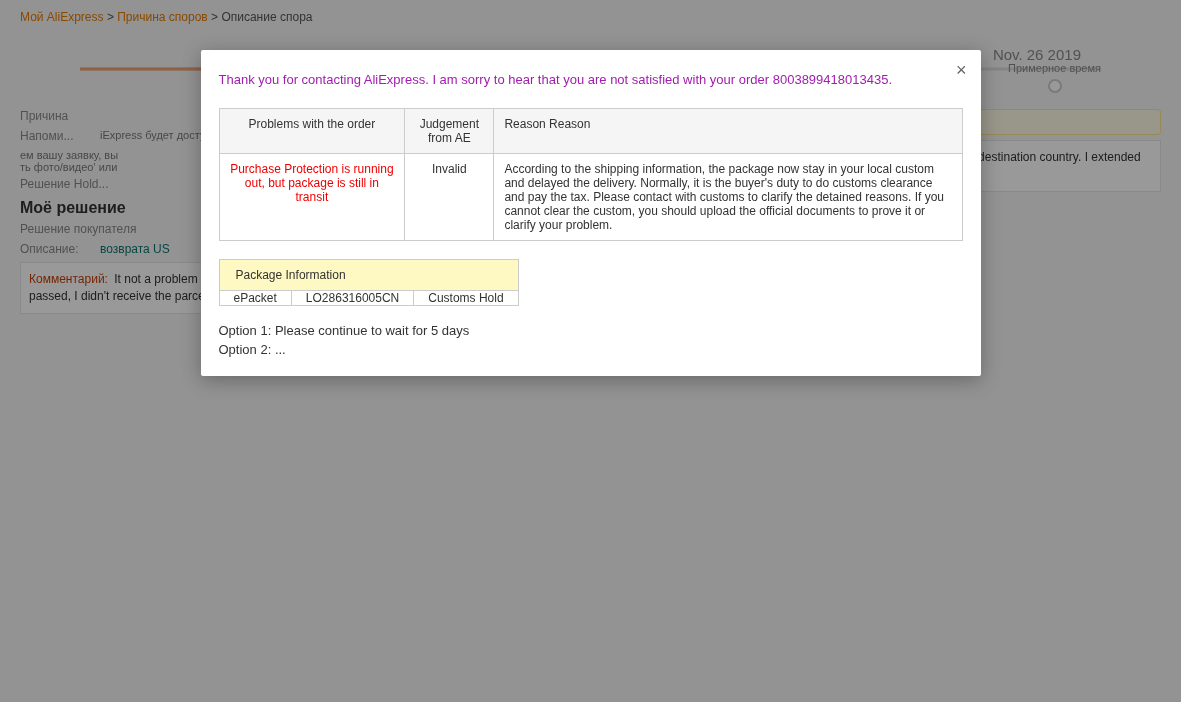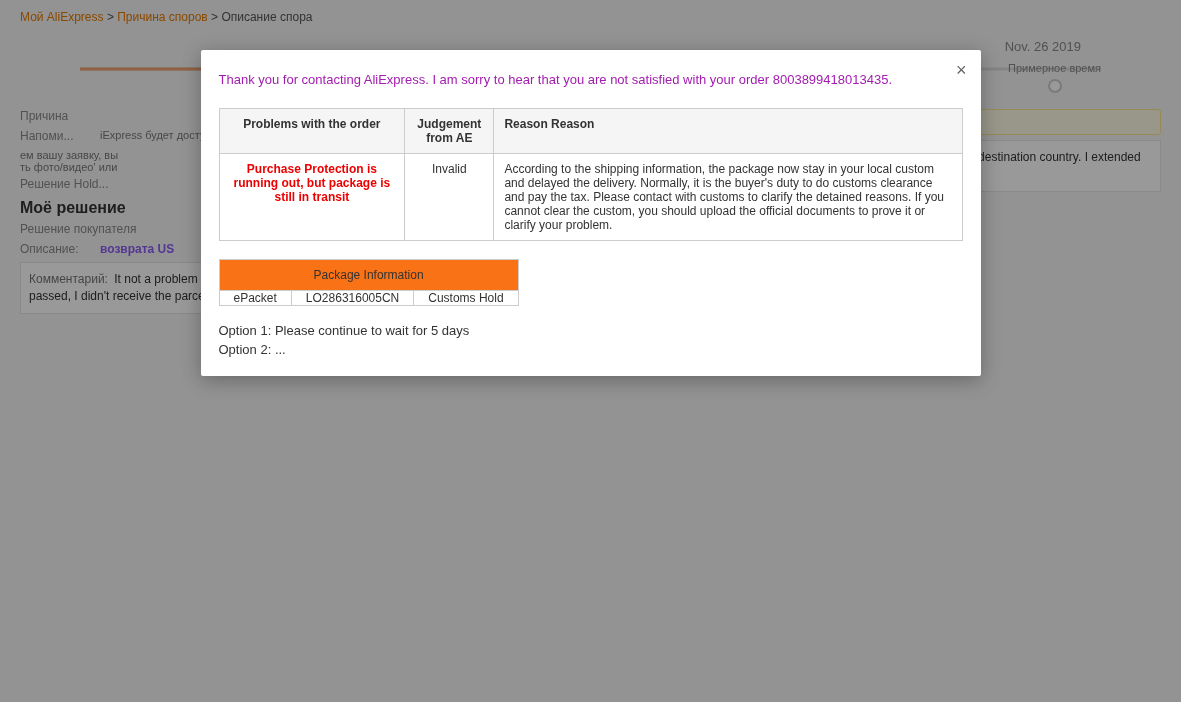--- a/index.html
+++ b/index.html
@@ -59,39 +59,39 @@
     }
     .field-label {
       color: #888;
       font-size: 12px;
       min-width: 80px;
     }
     .field-value {
       color: #333;
       font-size: 12px;
     }
-    .field-value.red { color: #8b5cf6; font-weight: bold; }
+    .field-value.red { color: #0f766e; }
 
     .section-heading {
       font-size: 16px;
       font-weight: bold;
       color: #333;
       margin: 8px 0 5px;
     }
 
     .comment-box {
       background: #fff;
       border: 1px solid #e5e5e5;
       padding: 8px;
       margin-bottom: 5px;
       font-size: 12px;
       line-height: 1.4;
     }
     .comment-label {
-      color: #737373;
+      color: #c2410c;
       margin-right: 3px;
     }
 
     .warning-row {
       display: flex;
       align-items: center;
       gap: 5px;
       font-size: 12px;
       color: #555;
       padding: 4px 8px;
@@ -159,41 +159,41 @@
       font-size: 12px;
     }
     .judgement-table th, .judgement-table td {
       border: 1px solid #ccc;
       padding: 8px 10px;
       text-align: left;
       vertical-align: top;
     }
     .judgement-table th {
       background: #f5f5f5;
-      font-weight: bold;
+      font-weight: normal;
       color: #333;
     }
     .judgement-table .col-problem { width: 25%; text-align: center; }
     .judgement-table .col-judgement { width: 12%; text-align: center; }
     .judgement-table .col-reason { width: 63%; }
-    .judgement-table .problem-text { color: #e00; font-weight: bold; }
+    .judgement-table .problem-text { color: #e00; }
 
     
     .package-table-wrapper {
       border: 1px solid #ccc;
       display: inline-block;
       margin-bottom: 14px;
       font-size: 12px;
     }
     .package-table {
       border-collapse: collapse;
     }
     .package-table th {
-      background: #f97316;
-      text-align: center;
+      background: #fef9c3;
+      text-align: left;
       padding: 8px 16px;
       border-bottom: 1px solid #ccc;
       font-weight: normal;
     }
     .package-table td {
       padding: 0 14px;
       border-right: 1px solid #ccc;
       text-align: center;
     }
     .package-table td:last-child { border-right: none; }
@@ -235,21 +235,21 @@
     <div style="position:absolute; left:580px; top:28px; display:flex; flex-direction:column; align-items:center; z-index:2;">
       <div style="font-size:11px;color:#888;margin-bottom:5px;">Nov. 19 2019</div>
       <div style="width:14px;height:14px;border-radius:50%;background:#f0a070;border:2px solid #e08040;"></div>
     </div>
 
     <div style="position:absolute; right:80px; top:28px; display:flex; flex-direction:column; align-items:center; z-index:2;">
       <div style="font-size:11px;color:#888;margin-bottom:5px;">Примерное время</div>
       <div style="width:14px;height:14px;border-radius:50%;background:#fff;border:2px solid #ccc;"></div>
     </div>
 
-    <div style="position:absolute; right:100px; top:5px; font-size:13px; color:#888;">Nov. 26 2019</div>
+    <div style="position:absolute; right:100px; top:12px; font-size:15px; color:#888;">Nov. 26 2019</div>
   </div>
 
   <div style="padding: 5px 20px; display:grid; grid-template-columns: 1fr 1fr; gap: 5px;">
 
     <div>
       <div class="field-row">
         <span class="field-label">Причина</span>
       </div>
       <div class="field-row">
         <span class="field-label">Напоми...</span>

